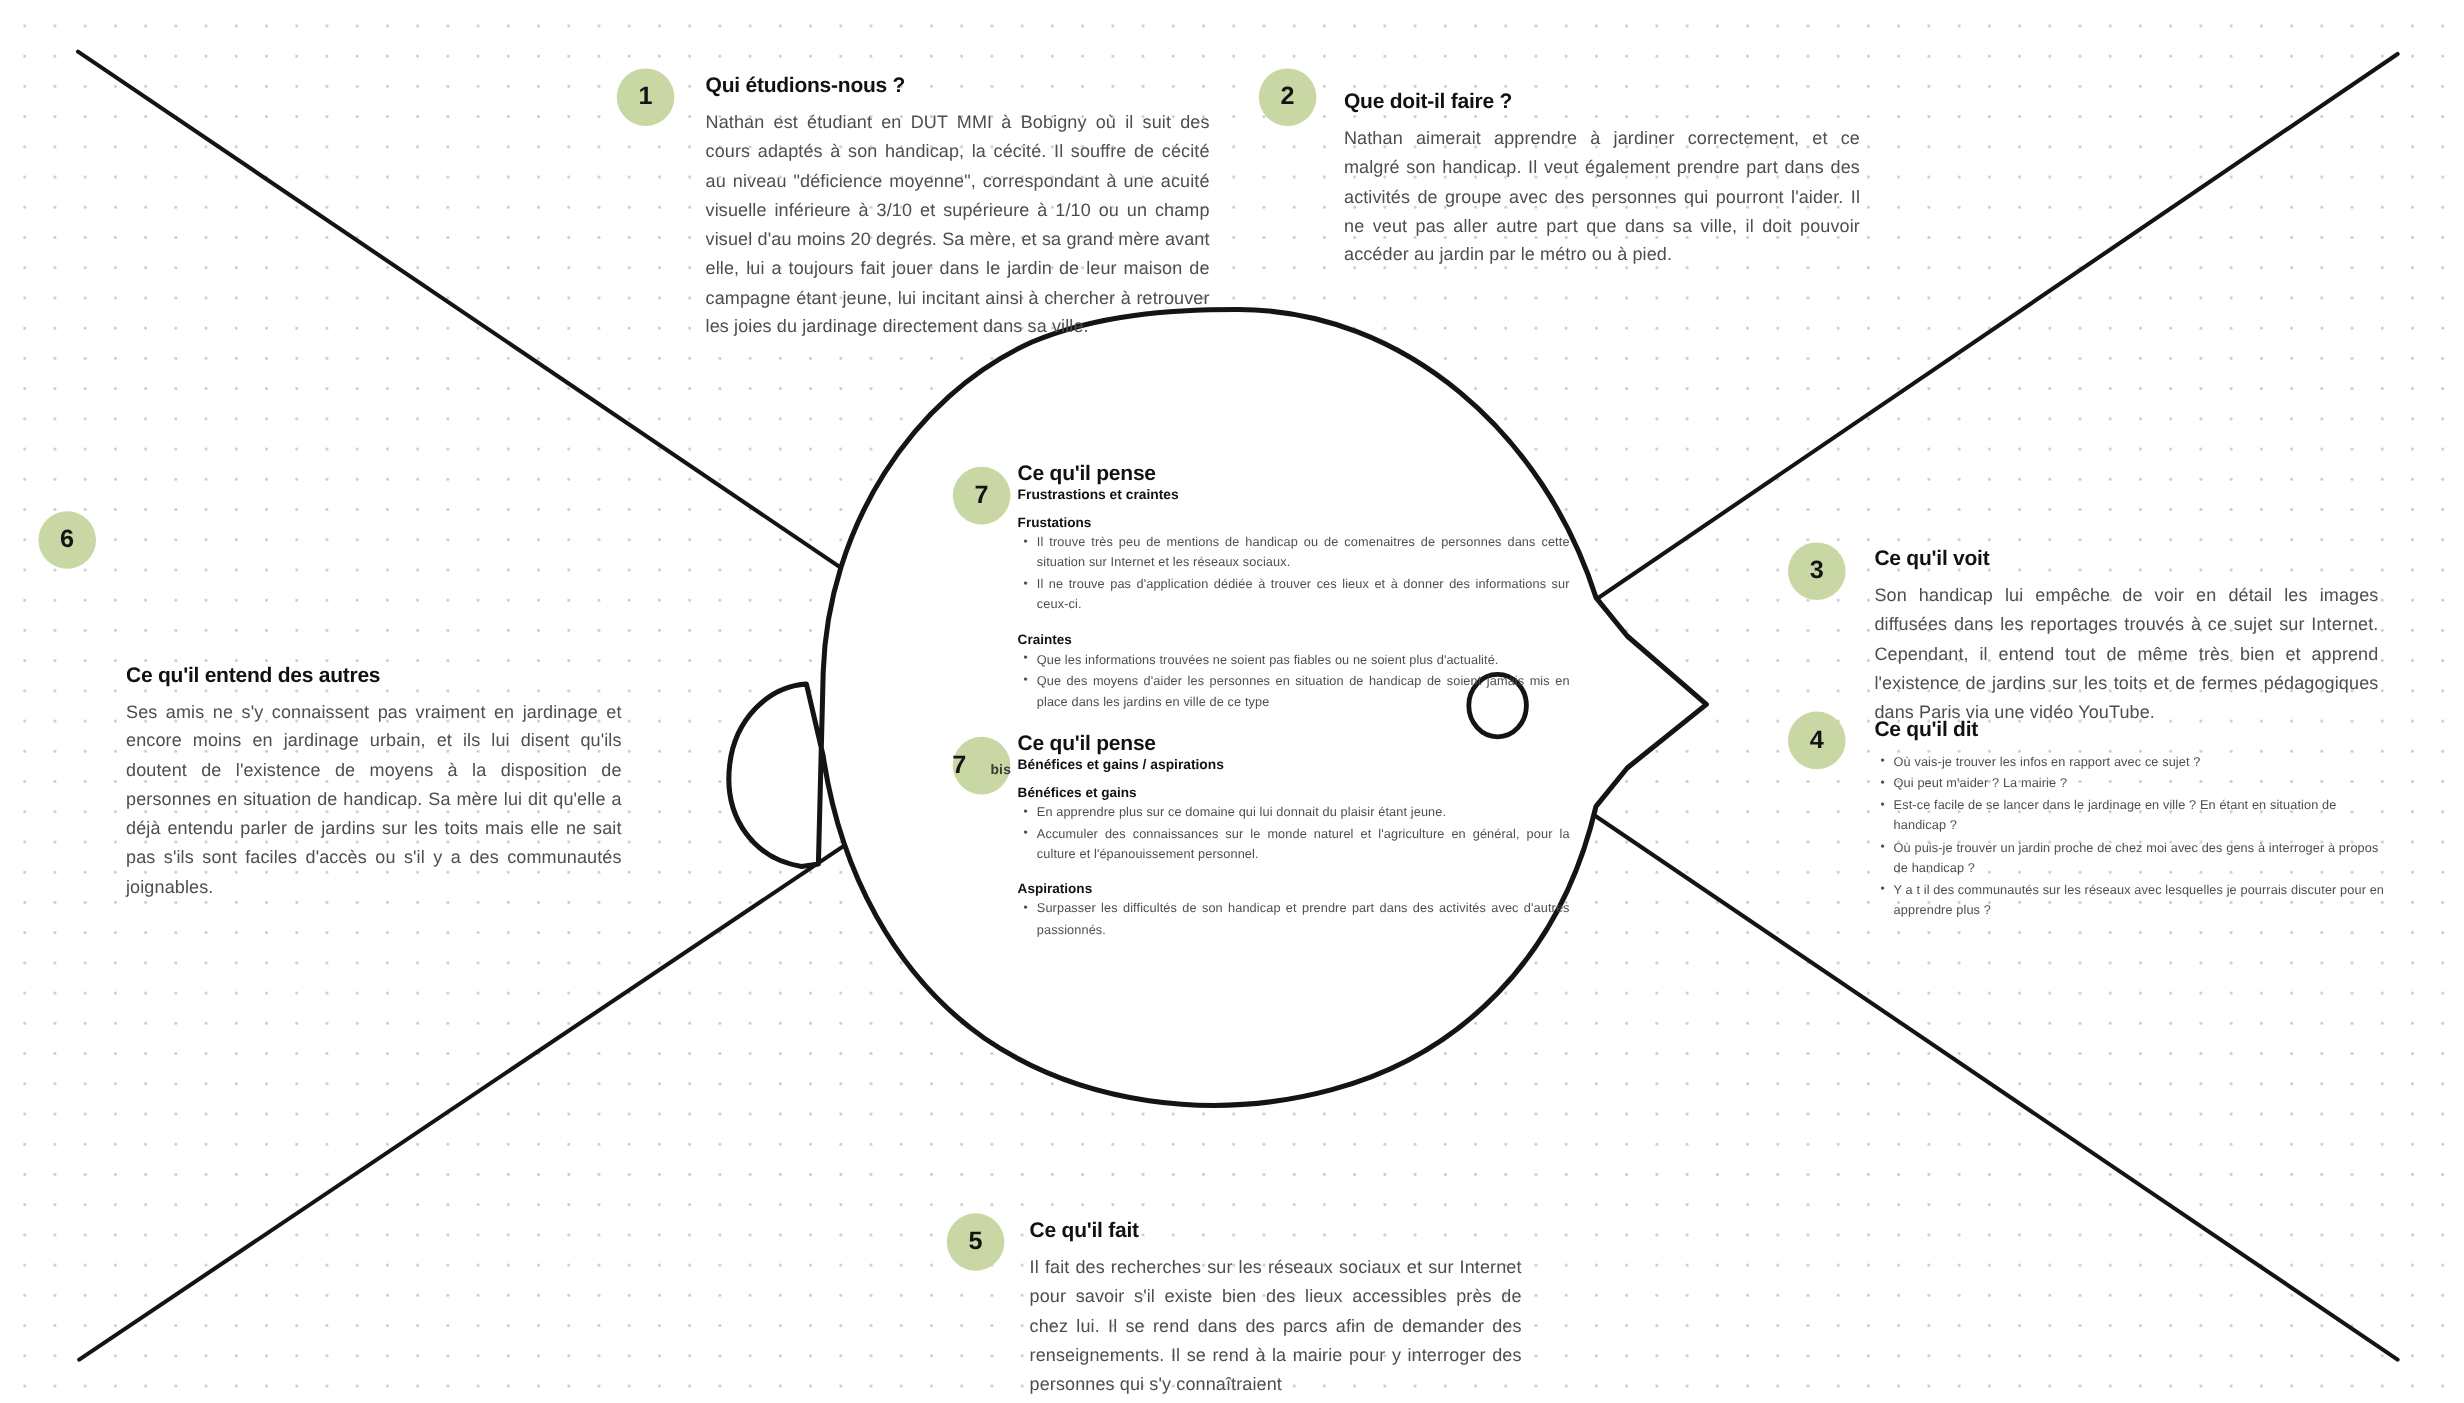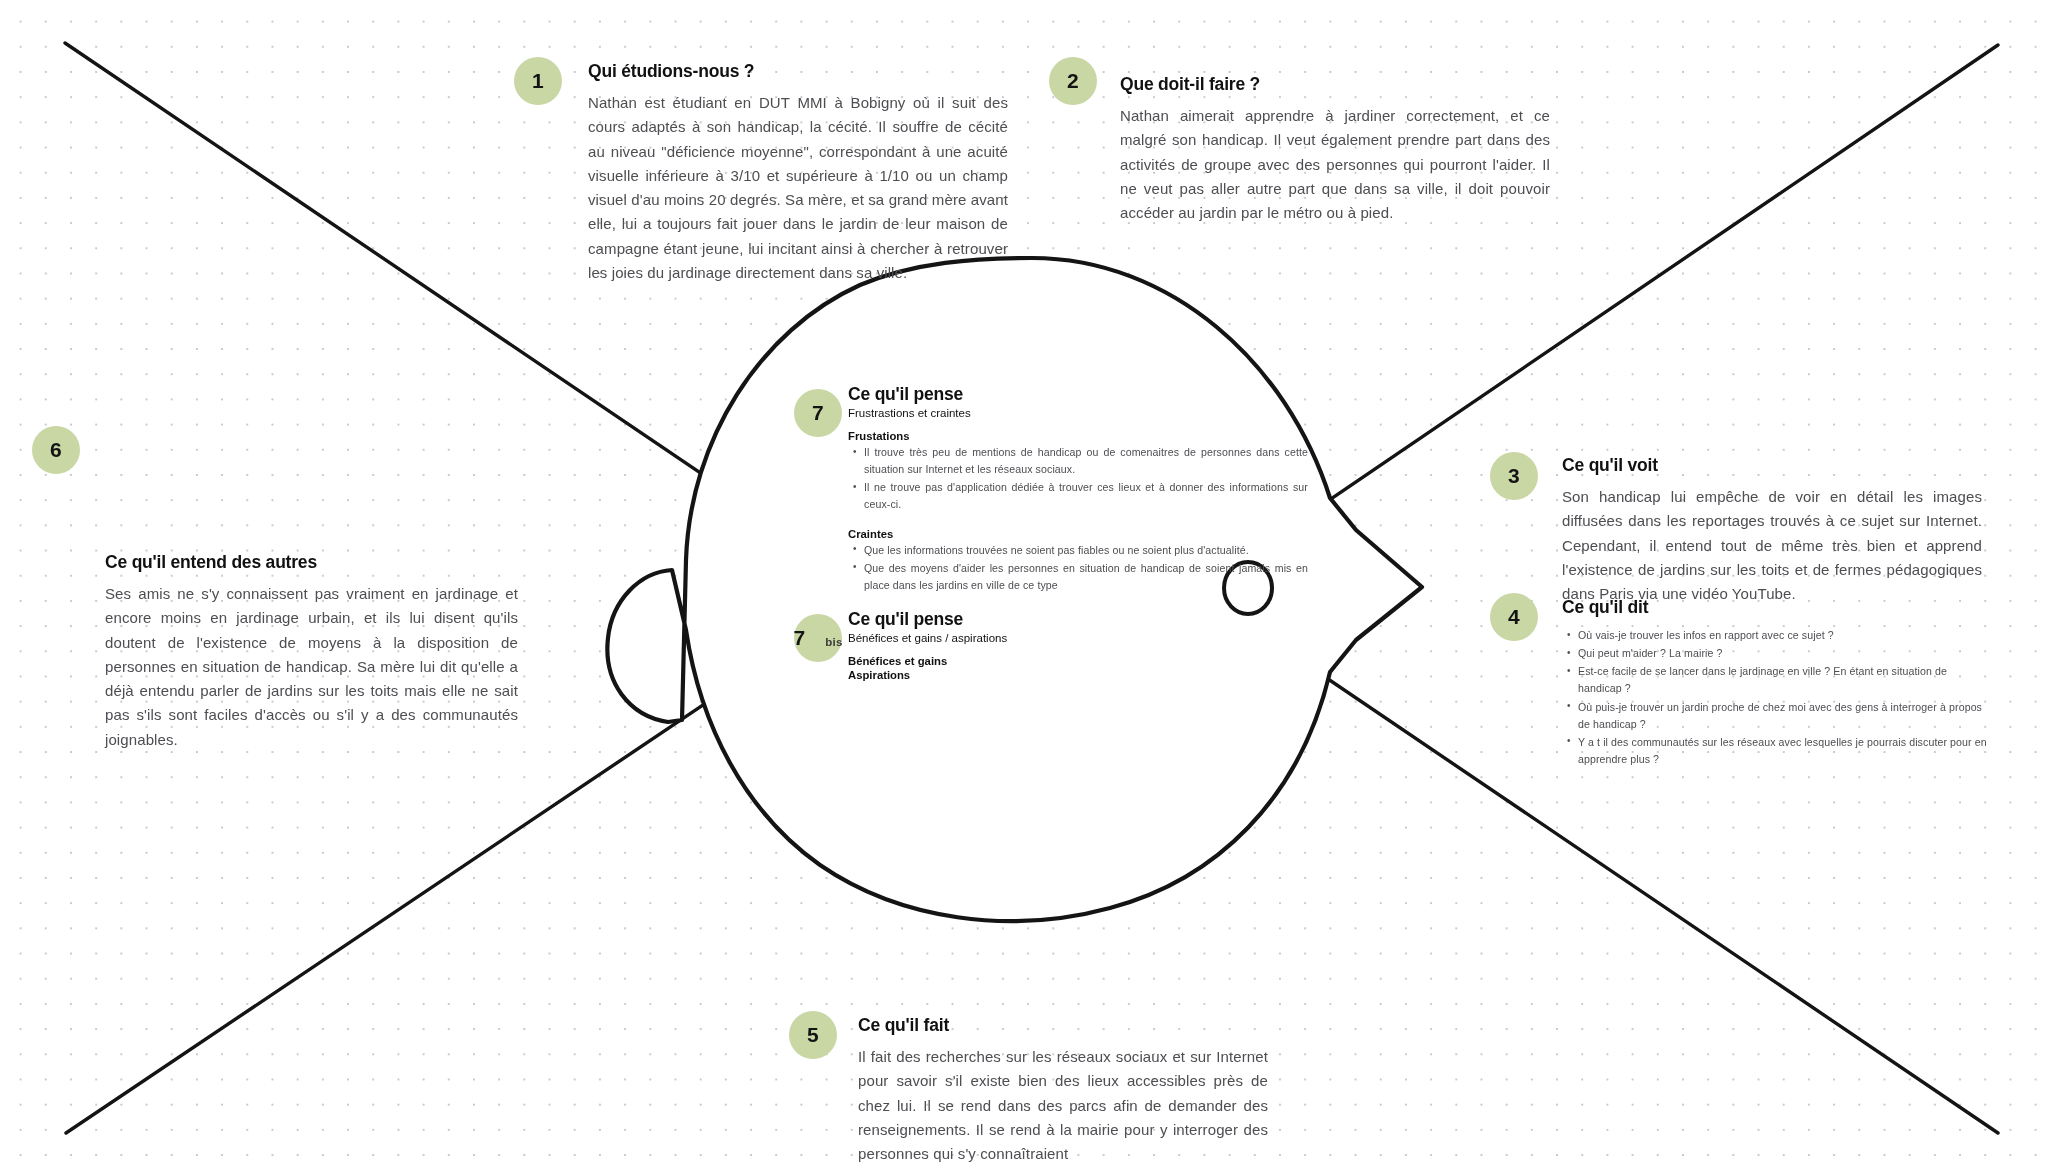--- a/index.html
+++ b/index.html
@@ -52,21 +52,21 @@
   .block h2 {
     margin: 0 0 9px 0;
     font-size: 17.5px;
     font-weight: 700;
     letter-spacing: -0.2px;
     color: #111111;
   }
   .block h3.sub {
     margin: -7px 0 11px 0;
     font-size: 11.5px;
-    font-weight: 400;
+    font-weight: 700;
     letter-spacing: 0px;
     color: #111111;
   }
   .block p {
     margin: 0;
     font-size: 15px;
     line-height: 1.62;
     text-align: justify;
     color: #4d4d52;
     letter-spacing: 0.1px;
@@ -209,16 +209,23 @@
   </div>
 
   <div class="num-badge" style="left:794px; top:614px;">
     <span>7</span>
     <span class="bis">bis</span>
   </div>
   <div class="block" style="left:848px; top:609px; width:460px;">
     <h2>Ce qu'il pense</h2>
     <h3 class="sub">Bénéfices et gains / aspirations</h3>
     <h4>Bénéfices et gains</h4>
+    <ul>
+      <li>En apprendre plus sur ce domaine qui lui donnait du plaisir étant jeune.</li>
+      <li>Accumuler des connaissances sur le monde naturel  et l'agriculture en général, pour la culture et l'épanouissement personnel.</li>
+    </ul>
     <h4>Aspirations</h4>
+    <ul class="tight">
+      <li>Surpasser les difficultés de son handicap et prendre part dans des activités avec d'autres passionnés.</li>
+    </ul>
   </div>
 
 </div>
 
 </body></html>

